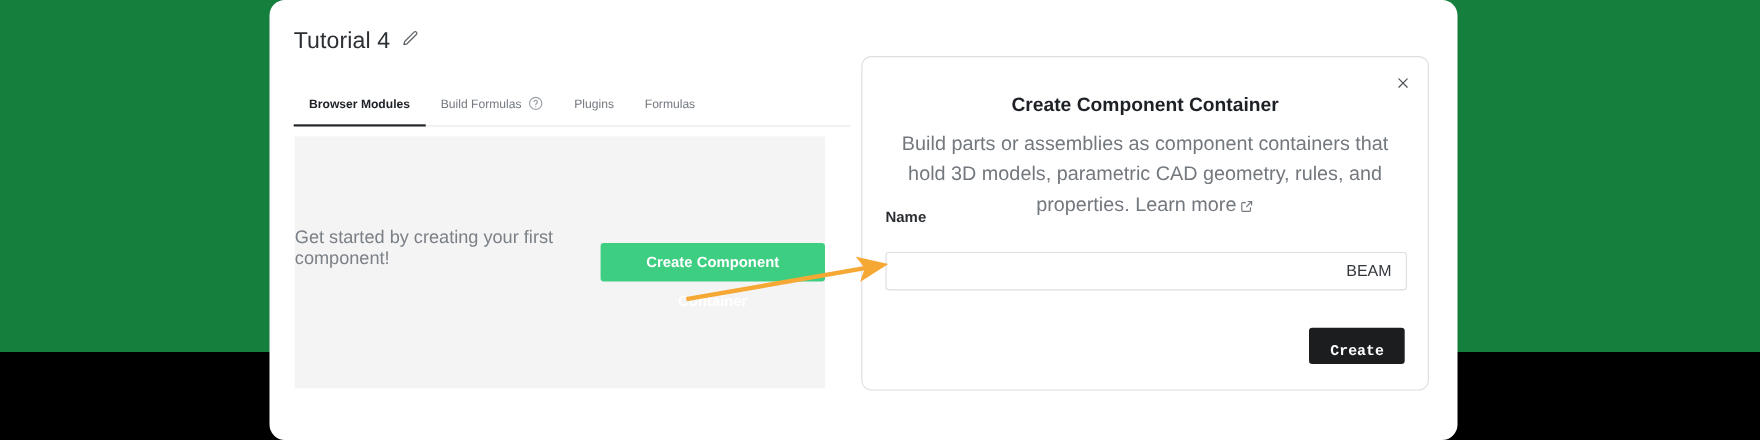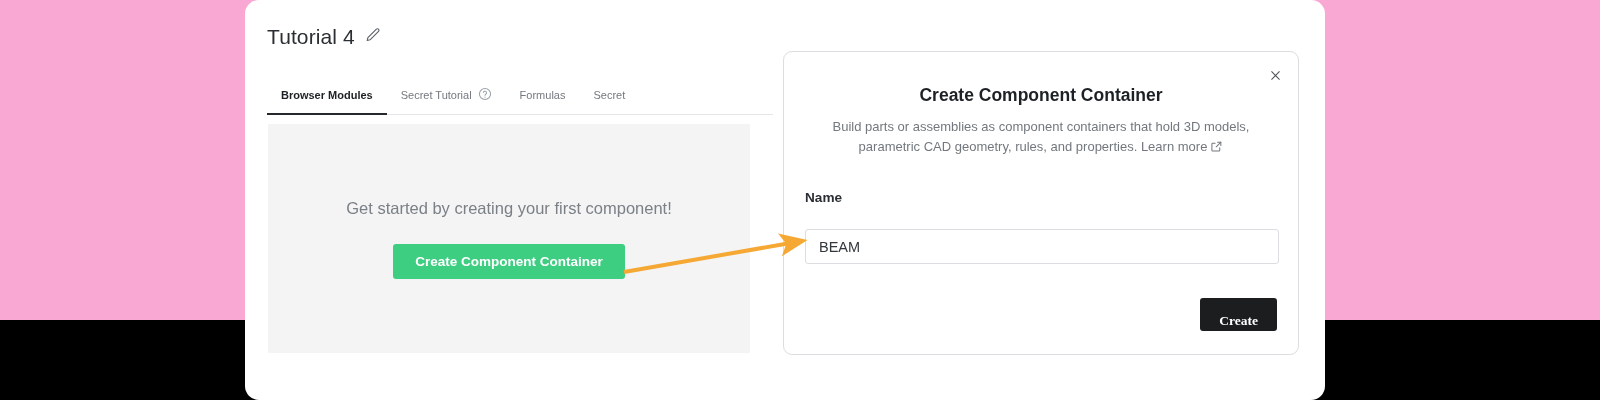--- a/index.html
+++ b/index.html
@@ -6,21 +6,21 @@
   html, body {
     margin: 0; padding: 0;
     width: 1600px; height: 400px;
     background: #000000;
     font-family: "Liberation Sans", sans-serif;
     overflow: hidden;
   }
   #stage {
     position: relative;
     width: 1600px; height: 320px;
-    background: #f9a8d4;
+    background: #15803d;
   }
   
   #app-card {
     position: absolute;
     left: 245px; top: 0px;
     width: 1080px; height: 400px;
     background: #ffffff;
     border-radius: 14px;
   }
   
@@ -67,21 +67,21 @@
     background: #24282c;
   }
   .help-ico { display:block; }
   
   #empty-panel {
     position: absolute;
     left: 23px; top: 124px;
     width: 482px; height: 229px;
     background: #f4f4f5;
     display: flex;
-    flex-direction: column;
+    flex-direction: row;
     align-items: center;
     justify-content: center;
   }
   #empty-text {
     font-size: 16.5px;
     color: #7b8086;
     margin-bottom: 26px;
   }
   #create-cc-button {
     background: #3ece82;
@@ -115,21 +115,21 @@
   #modal-title {
     text-align: center;
     font-size: 17.5px;
     font-weight: 700;
     color: #1d2125;
     margin: 33px 40px 0 40px;
     line-height: 1.2;
   }
   #modal-desc {
     text-align: center;
-    font-size: 13px;
+    font-size: 18px;
     color: #73787e;
     margin: 11px 20px 0 20px;
     line-height: 1.55;
   }
   .link-more { color: #73787e; }
   .extlink-ico { display:inline-block; vertical-align:-2px; margin-left:3px; }
   #field-block {
     position: absolute;
     left: 21px; top: 138px;
     width: 474px;
@@ -144,34 +144,35 @@
     width: 100%;
     height: 35px;
     border: 1px solid #dcdde0;
     border-radius: 3px;
     padding: 0 13px;
     font-size: 14.5px;
     color: #33383d;
     font-family: "Liberation Sans", sans-serif;
     background: #fff;
     outline: none;
+    text-align: right;
   }
   #create-button {
     position: absolute;
     right: 21px; bottom: 23px;
     background: #1b1d1f;
     color: #ffffff;
     font-size: 13.5px;
     font-weight: 700;
     border: none;
     border-radius: 3px;
     height: 33px;
     padding: 15px 19px;
     cursor: pointer;
-    font-family: Liberation Serif, serif;
+    font-family: Liberation Mono, monospace;
   }
   
   #arrow-overlay {
     position: absolute;
     left: 0; top: 0;
     width: 1600px; height: 400px;
     pointer-events: none;
   }
 </style>
 </head>
@@ -188,34 +189,34 @@
           <path d="M17.5 4.5a2.1 2.1 0 0 1 3 3L8.5 19.5l-4 1 1-4 12-12z"></path>
         </svg>
       </span>
     </div>
 
     <div id="tabs">
       <div class="tab active">
         <span>Browser Modules</span>
       </div>
       <div class="tab">
-        <span>Secret Tutorial</span>
+        <span>Build Formulas</span>
         <span class="help-ico">
           <svg width="14" height="14" viewBox="0 0 24 24" fill="none" stroke="#9aa0a6" stroke-width="1.8">
             <circle cx="12" cy="12" r="9.5"></circle>
             <path d="M9.3 9.1a2.8 2.8 0 0 1 5.4 1c0 1.9-2.7 2.1-2.7 3.9" stroke-linecap="round" fill="none"></path>
             <circle cx="12" cy="17.3" r="1" fill="#9aa0a6" stroke="none"></circle>
           </svg>
         </span>
       </div>
       <div class="tab">
+        <span>Plugins</span>
+      </div>
+      <div class="tab">
         <span>Formulas</span>
-      </div>
-      <div class="tab">
-        <span>Secret</span>
       </div>
     </div>
 
     <div id="empty-panel">
       <div id="empty-text">Get started by creating your first component!</div>
       <button id="create-cc-button">Create Component Container</button>
     </div>
 
     <div id="modal">
 

